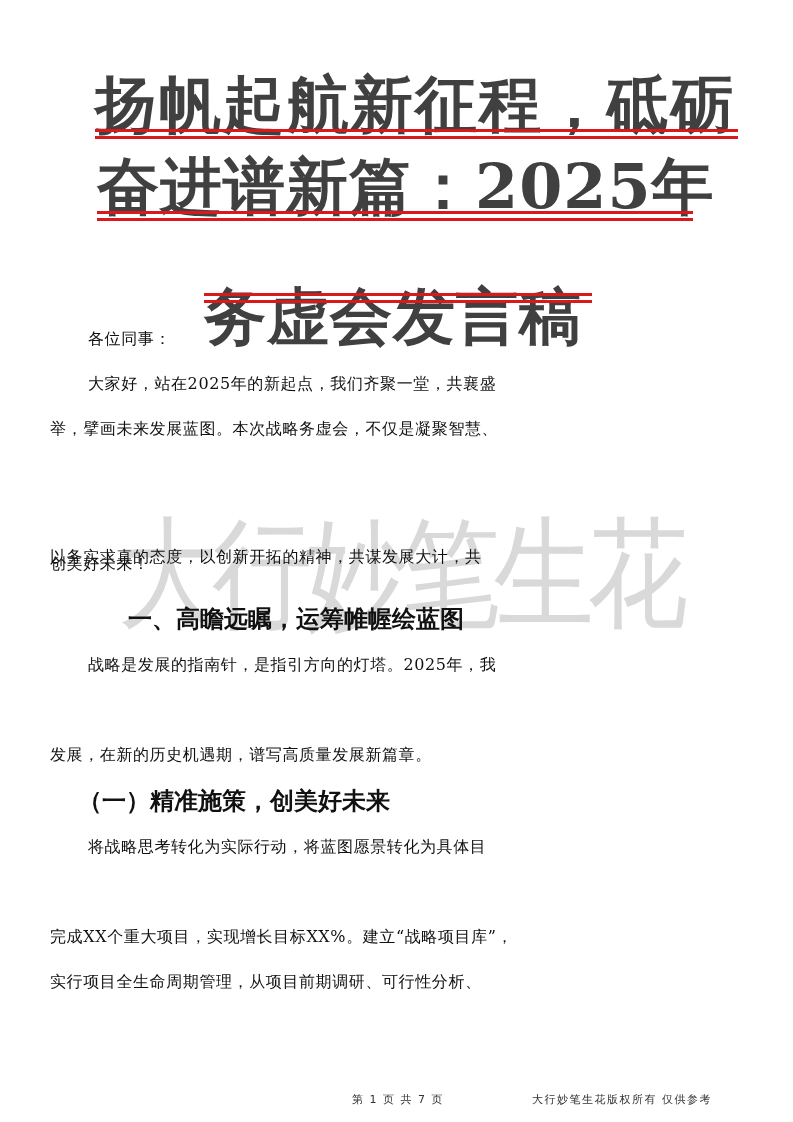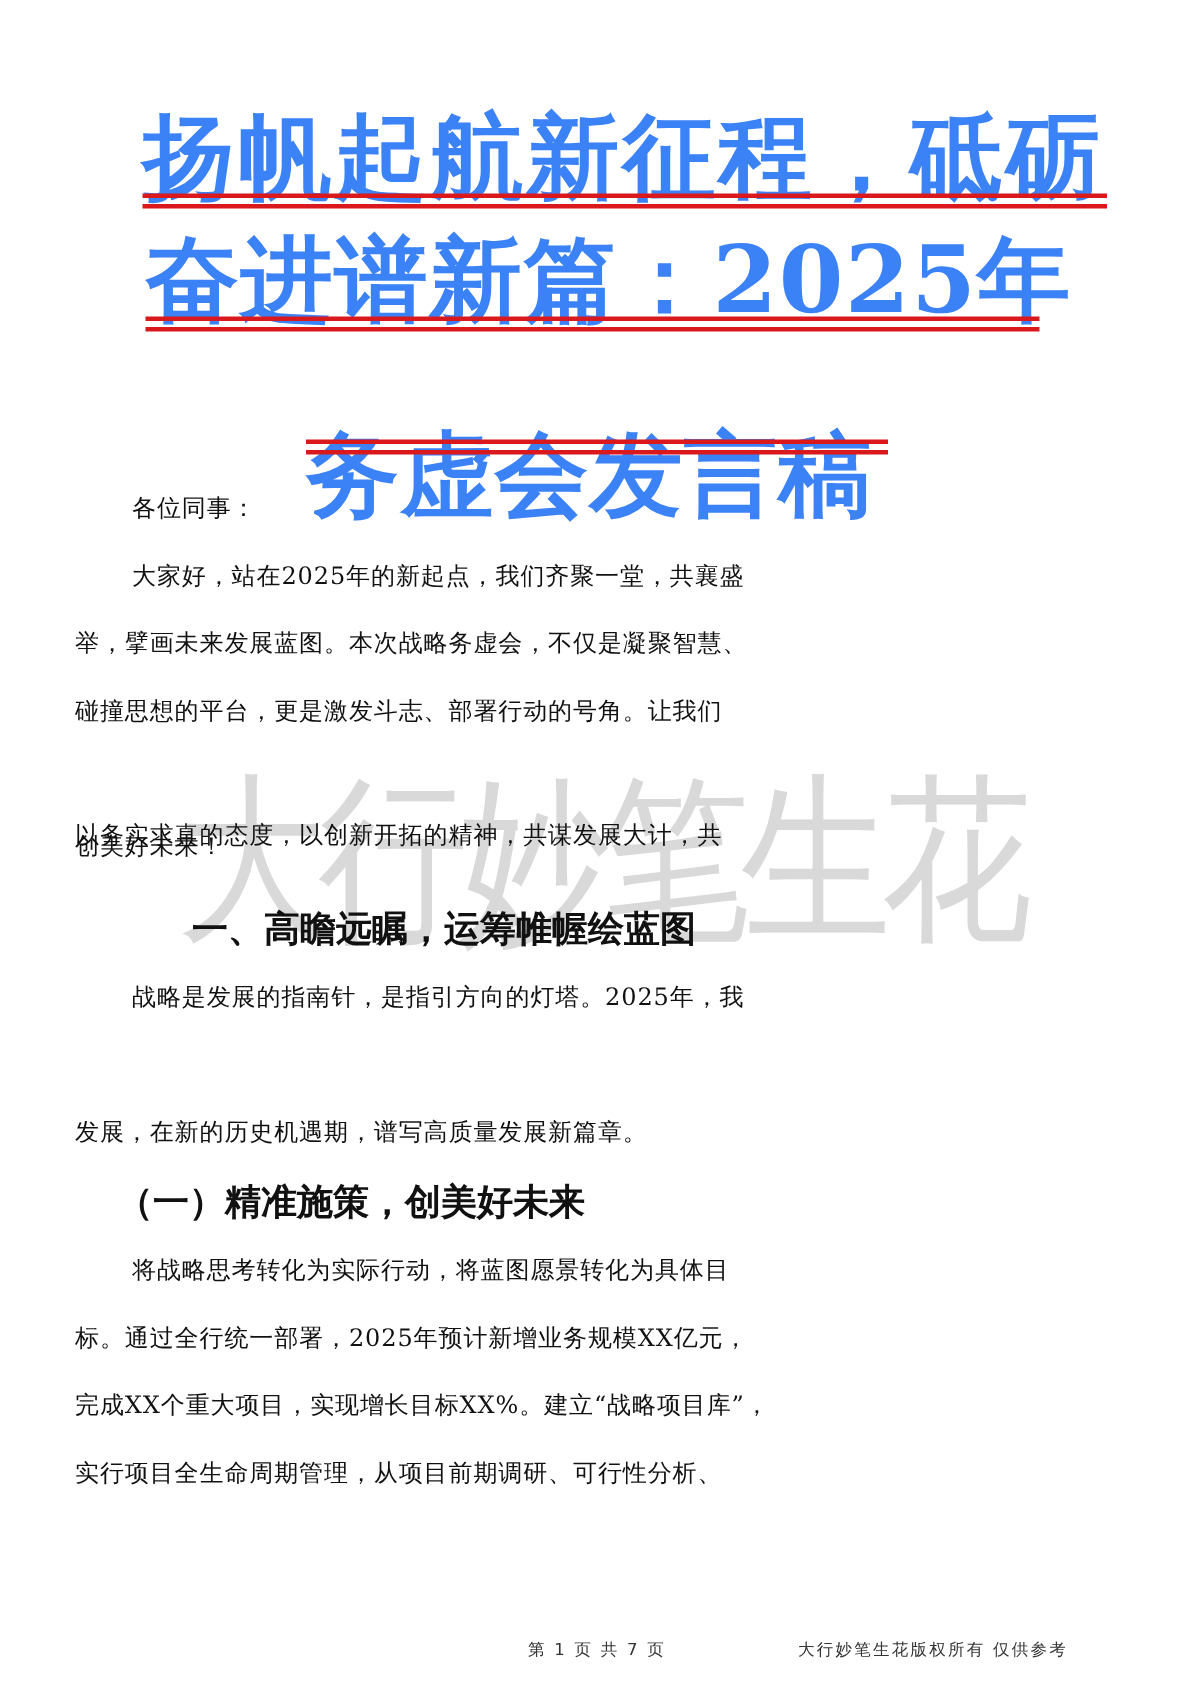--- a/index.html
+++ b/index.html
@@ -9,21 +9,21 @@
   .watermark {
     position: absolute; left: 118px; top: 478px; width: 580px; height: 160px;
     font-family: "DejaVu Sans", sans-serif; font-size: 100px; line-height: 160px;
     color: #d9d9d9; letter-spacing: -6px; white-space: nowrap; z-index: 0;
     transform: scaleY(1.2); transform-origin: left top;
   }
 
   .title-line {
     position: absolute; white-space: nowrap; z-index: 2;
     font-family: "DejaVu Serif", serif; font-weight: bold; font-size: 62px;
-    line-height: 70px; color: #3b82f6; letter-spacing: 1px;
+    line-height: 70px; color: #404040; letter-spacing: 1px;
   }
   .title-underline {
     position: absolute; height: 0; z-index: 2;
     border-top: 3px solid #d9191c; 
   }
   .title-underline::after {
     content: ""; position: absolute; left: 0; right: 0; top: 4px;
     border-top: 3px solid #d9191c;
   }
 
@@ -55,31 +55,29 @@
   <div class="title-line" style="left:97px; top:152px;">奋进谱新篇：2025年</div>
   <div class="title-underline" style="left:97px; top:211px; width:596px;"></div>
 
   <div class="title-line" style="left:204px; top:234px;margin-top:48px;">务虚会发言稿</div>
   <div class="title-underline" style="left:204px; top:293px; width:388px;"></div>
 
   <div class="line indent" style="top:324px;">各位同事：</div>
 
   <div class="line indent" style="top:369px;">大家好，站在2025年的新起点，我们齐聚一堂，共襄盛</div>
   <div class="line" style="top:414px;">举，擘画未来发展蓝图。本次战略务虚会，不仅是凝聚智慧、</div>
-  <div class="line" style="top:459px;">碰撞思想的平台，更是激发斗志、部署行动的号角。让我们</div>
   <div class="line" style="top:529px;margin-top:13px;">以务实求真的态度，以创新开拓的精神，共谋发展大计，共</div>
   <div class="line" style="top:549px;">创美好未来！</div>
 
   <div class="line indent h1" style="top:604px;margin-left:40px;">一、高瞻远瞩，运筹帷幄绘蓝图</div>
 
   <div class="line indent" style="top:650px;">战略是发展的指南针，是指引方向的灯塔。2025年，我</div>
   <div class="line" style="top:740px;">发展，在新的历史机遇期，谱写高质量发展新篇章。</div>
 
   <div class="line indent h1" style="left:78px; top:786px;">（一）精准施策，创美好未来</div>
 
   <div class="line indent" style="top:832px;">将战略思考转化为实际行动，将蓝图愿景转化为具体目</div>
-  <div class="line" style="top:877px;">标。通过全行统一部署，2025年预计新增业务规模XX亿元，</div>
   <div class="line" style="top:922px;">完成XX个重大项目，实现增长目标XX%。建立“战略项目库”，</div>
   <div class="line" style="top:967px;text-align:right;">实行项目全生命周期管理，从项目前期调研、可行性分析、</div>
 
   <div class="footer" style="left:352px;">第 1 页 共 7 页</div>
   <div class="footer" style="left:532px;">大行妙笔生花版权所有 仅供参考</div>
 </div>
 
 </body></html>

